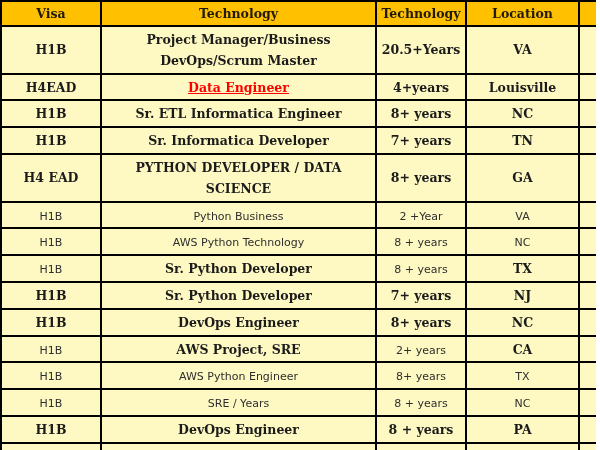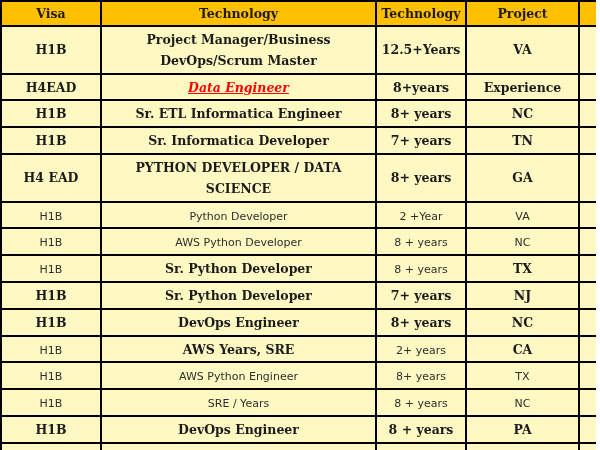--- a/index.html
+++ b/index.html
@@ -37,57 +37,56 @@
     font-weight:400;font-size:11px;color:#2e2e2e;
   }
   .sans-large{
     font-family:"DejaVu Sans","Liberation Sans",sans-serif;
     font-weight:700;font-size:13.5px;color:#121212;
   }
   a.link{
     color:var(--link-color);
     text-decoration:underline;
     cursor:pointer;
-    font-style:italic;
   }
 </style>
 </head>
 <body>
 
 <div class="viewport">
   <table>
     <colgroup>
       <col style="width:100px">
       <col style="width:275px">
       <col style="width:90px">
       <col style="width:113px">
       <col style="width:44px">
     </colgroup>
     <thead>
       <tr id="header-row">
           <th>Visa</th>
           <th>Technology</th>
           <th>Technology</th>
-          <th>Project</th>
+          <th>Location</th>
           <th></th>
         </tr>
     </thead>
     <tbody id="body-rows">
         <tr>
           <td><span class="serif">H1B</span></td>
           <td><span class="serif">Project Manager/Business DevOps/Scrum Master</span></td>
-          <td><span class="serif">12.5+Years</span></td>
+          <td><span class="serif">20.5+Years</span></td>
           <td><span class="serif">VA</span></td>
           <td></td>
         </tr>
         <tr>
           <td><span class="serif">H4EAD</span></td>
           <td><a class="link serif" href="#">Data Engineer</a></td>
-          <td><span class="serif">8+years</span></td>
-          <td><span class="serif">Experience</span></td>
+          <td><span class="serif">4+years</span></td>
+          <td><span class="serif">Louisville</span></td>
           <td></td>
         </tr>
         <tr>
           <td><span class="serif">H1B</span></td>
           <td><span class="serif">Sr. ETL Informatica Engineer</span></td>
           <td><span class="serif">8+ years</span></td>
           <td><span class="serif">NC</span></td>
           <td></td>
         </tr>
         <tr>
@@ -99,28 +98,28 @@
         </tr>
         <tr>
           <td><span class="serif">H4 EAD</span></td>
           <td><span class="serif">PYTHON DEVELOPER / DATA SCIENCE</span></td>
           <td><span class="serif">8+ years</span></td>
           <td><span class="serif">GA</span></td>
           <td></td>
         </tr>
         <tr>
           <td><span class="sans">H1B</span></td>
-          <td><span class="sans">Python Developer</span></td>
+          <td><span class="sans">Python Business</span></td>
           <td><span class="sans">2 +Year</span></td>
           <td><span class="sans">VA</span></td>
           <td></td>
         </tr>
         <tr>
           <td><span class="sans">H1B</span></td>
-          <td><span class="sans">AWS Python Developer</span></td>
+          <td><span class="sans">AWS Python Technology</span></td>
           <td><span class="sans">8 + years</span></td>
           <td><span class="sans">NC</span></td>
           <td></td>
         </tr>
         <tr>
           <td><span class="sans">H1B</span></td>
           <td><span class="serif">Sr. Python Developer</span></td>
           <td><span class="sans">8 + years</span></td>
           <td><span class="serif">TX</span></td>
           <td></td>
@@ -134,21 +133,21 @@
         </tr>
         <tr>
           <td><span class="serif">H1B</span></td>
           <td><span class="serif">DevOps Engineer</span></td>
           <td><span class="serif">8+ years</span></td>
           <td><span class="serif">NC</span></td>
           <td></td>
         </tr>
         <tr>
           <td><span class="sans">H1B</span></td>
-          <td><span class="serif">AWS Years, SRE</span></td>
+          <td><span class="serif">AWS Project, SRE</span></td>
           <td><span class="sans">2+ years</span></td>
           <td><span class="serif">CA</span></td>
           <td></td>
         </tr>
         <tr>
           <td><span class="sans">H1B</span></td>
           <td><span class="sans">AWS Python Engineer</span></td>
           <td><span class="sans">8+ years</span></td>
           <td><span class="sans">TX</span></td>
           <td></td>

